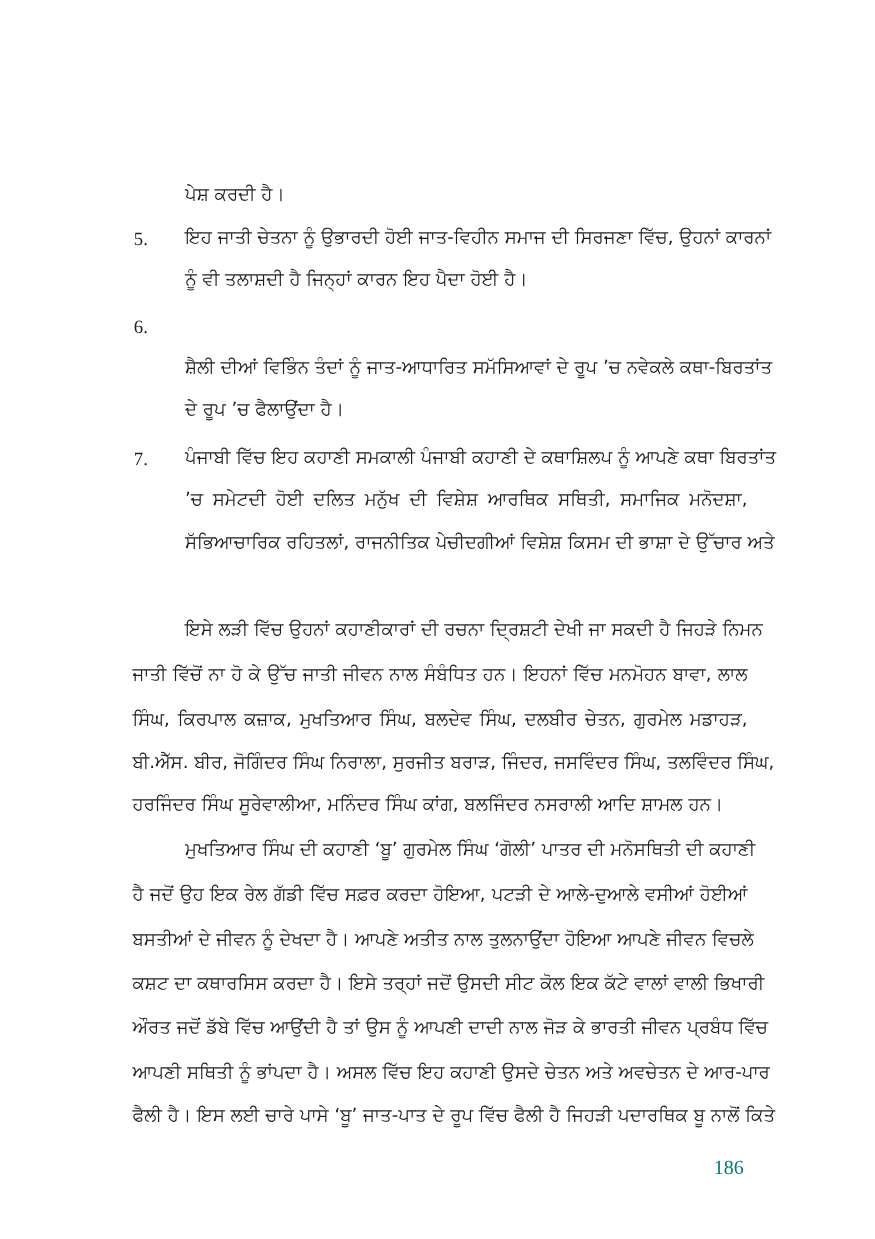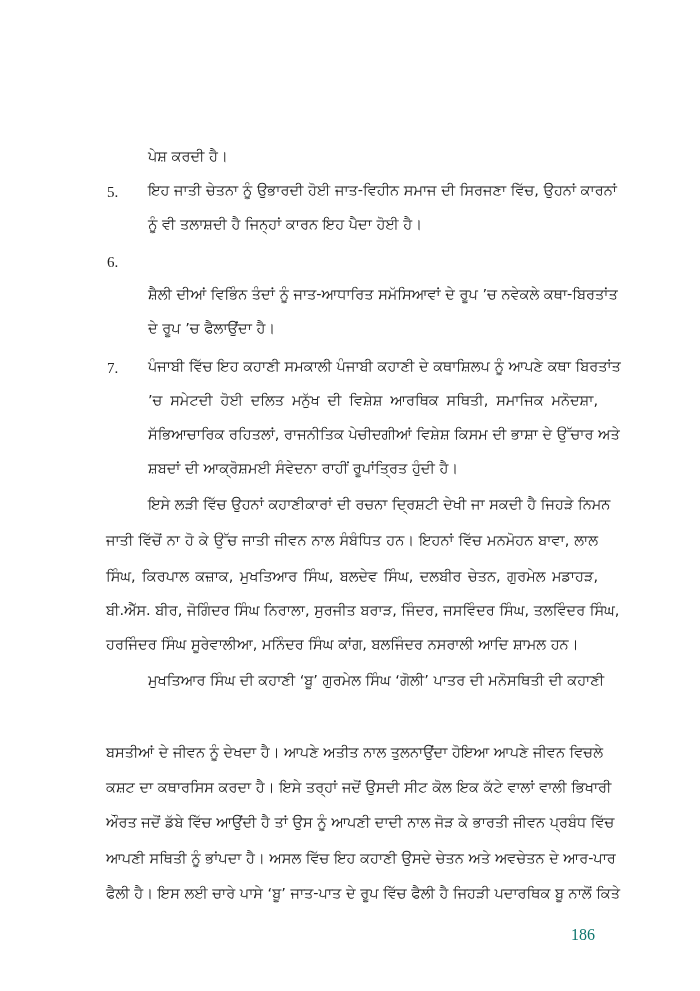--- a/index.html
+++ b/index.html
@@ -41,29 +41,29 @@
   <div class="line justify" style="left:148px; top:180px; width:450px;">ਇਹ ਜਾਤੀ ਚੇਤਨਾ ਨੂੰ ਉਭਾਰਦੀ ਹੋਈ ਜਾਤ-ਵਿਹੀਨ ਸਮਾਜ ਦੀ ਸਿਰਜਣਾ ਵਿੱਚ, ਉਹਨਾਂ ਕਾਰਨਾਂ</div>
 
   <div class="num" style="left:107px; top:252px;">6.</div>
   <div class="line justify" style="left:148px; top:284px; width:450px;">ਸ਼ੈਲੀ ਦੀਆਂ ਵਿਭਿੰਨ ਤੰਦਾਂ ਨੂੰ ਜਾਤ-ਆਧਾਰਿਤ ਸਮੱਸਿਆਵਾਂ ਦੇ ਰੂਪ ’ਚ ਨਵੇਕਲੇ ਕਥਾ-ਬਿਰਤਾਂਤ</div>
   <div class="line" style="left:148px; top:318px;">ਦੇ ਰੂਪ ’ਚ ਫੈਲਾਉਂਦਾ ਹੈ।</div>
 
   <div class="num" style="left:107px; top:358px;">7.</div>
   <div class="line justify" style="left:148px; top:356px; width:450px;">ਪੰਜਾਬੀ ਵਿੱਚ ਇਹ ਕਹਾਣੀ ਸਮਕਾਲੀ ਪੰਜਾਬੀ ਕਹਾਣੀ ਦੇ ਕਥਾਸ਼ਿਲਪ ਨੂੰ ਆਪਣੇ ਕਥਾ ਬਿਰਤਾਂਤ</div>
   <div class="line justify" style="left:148px; top:390px; width:450px;">’ਚ ਸਮੇਟਦੀ ਹੋਈ ਦਲਿਤ ਮਨੁੱਖ ਦੀ ਵਿਸ਼ੇਸ਼ ਆਰਥਿਕ ਸਥਿਤੀ, ਸਮਾਜਿਕ ਮਨੋਦਸ਼ਾ,</div>
   <div class="line justify" style="left:148px; top:424px; width:450px;">ਸੱਭਿਆਚਾਰਿਕ ਰਹਿਤਲਾਂ, ਰਾਜਨੀਤਿਕ ਪੇਚੀਦਗੀਆਂ ਵਿਸ਼ੇਸ਼ ਕਿਸਮ ਦੀ ਭਾਸ਼ਾ ਦੇ ਉੱਚਾਰ ਅਤੇ</div>
-  <div class="line" style="left:148px; top:458px;">ਸ਼ਬਦਾਂ ਦੀ ਆਕ੍ਰੋਸ਼ਮਈ ਸੰਵੇਦਨਾ ਰਾਹੀਂ ਰੂਪਾਂਤ੍ਰਿਤ ਹੁੰਦੀ ਹੈ।</div>
 
   <div class="line justify" style="left:148px; top:494px; width:450px;">ਇਸੇ ਲੜੀ ਵਿੱਚ ਉਹਨਾਂ ਕਹਾਣੀਕਾਰਾਂ ਦੀ ਰਚਨਾ ਦ੍ਰਿਸ਼ਟੀ ਦੇਖੀ ਜਾ ਸਕਦੀ ਹੈ ਜਿਹੜੇ ਨਿਮਨ</div>
   <div class="line justify" style="left:106px; top:530px; width:492px;">ਜਾਤੀ ਵਿੱਚੋਂ ਨਾ ਹੋ ਕੇ ਉੱਚ ਜਾਤੀ ਜੀਵਨ ਨਾਲ ਸੰਬੰਧਿਤ ਹਨ। ਇਹਨਾਂ ਵਿੱਚ ਮਨਮੋਹਨ ਬਾਵਾ, ਲਾਲ</div>
   <div class="line justify" style="left:106px; top:566px; width:492px;">ਸਿੰਘ, ਕਿਰਪਾਲ ਕਜ਼ਾਕ, ਮੁਖਤਿਆਰ ਸਿੰਘ, ਬਲਦੇਵ ਸਿੰਘ, ਦਲਬੀਰ ਚੇਤਨ, ਗੁਰਮੇਲ ਮਡਾਹੜ,</div>
   <div class="line justify" style="left:106px; top:600px; width:492px;">ਬੀ.ਐੱਸ. ਬੀਰ, ਜੋਗਿੰਦਰ ਸਿੰਘ ਨਿਰਾਲਾ, ਸੁਰਜੀਤ ਬਰਾੜ, ਜਿੰਦਰ, ਜਸਵਿੰਦਰ ਸਿੰਘ, ਤਲਵਿੰਦਰ ਸਿੰਘ,</div>
   <div class="line" style="left:106px; top:634px;">ਹਰਜਿੰਦਰ ਸਿੰਘ ਸੂਰੇਵਾਲੀਆ, ਮਨਿੰਦਰ ਸਿੰਘ ਕਾਂਗ, ਬਲਜਿੰਦਰ ਨਸਰਾਲੀ ਆਦਿ ਸ਼ਾਮਲ ਹਨ।</div>
 
   <div class="line justify" style="left:148px; top:670px; width:450px;">ਮੁਖਤਿਆਰ ਸਿੰਘ ਦੀ ਕਹਾਣੀ ‘ਬੂ’ ਗੁਰਮੇਲ ਸਿੰਘ ‘ਗੋਲੀ’ ਪਾਤਰ ਦੀ ਮਨੋਸਥਿਤੀ ਦੀ ਕਹਾਣੀ</div>
+  <div class="line justify" style="left:106px; top:706px; width:492px;">ਹੈ ਜਦੋਂ ਉਹ ਇਕ ਰੇਲ ਗੱਡੀ ਵਿੱਚ ਸਫ਼ਰ ਕਰਦਾ ਹੋਇਆ, ਪਟੜੀ ਦੇ ਆਲੇ-ਦੁਆਲੇ ਵਸੀਆਂ ਹੋਈਆਂ</div>
   <div class="line justify" style="left:106px; top:742px; width:492px;">ਬਸਤੀਆਂ ਦੇ ਜੀਵਨ ਨੂੰ ਦੇਖਦਾ ਹੈ। ਆਪਣੇ ਅਤੀਤ ਨਾਲ ਤੁਲਨਾਉਂਦਾ ਹੋਇਆ ਆਪਣੇ ਜੀਵਨ ਵਿਚਲੇ</div>
   <div class="line justify" style="left:106px; top:812px; width:492px;">ਔਰਤ ਜਦੋਂ ਡੱਬੇ ਵਿੱਚ ਆਉਂਦੀ ਹੈ ਤਾਂ ਉਸ ਨੂੰ ਆਪਣੀ ਦਾਦੀ ਨਾਲ ਜੋੜ ਕੇ ਭਾਰਤੀ ਜੀਵਨ ਪ੍ਰਬੰਧ ਵਿੱਚ</div>
   <div class="line justify" style="left:106px; top:777px; width:492px;">ਕਸ਼ਟ ਦਾ ਕਥਾਰਸਿਸ ਕਰਦਾ ਹੈ। ਇਸੇ ਤਰ੍ਹਾਂ ਜਦੋਂ ਉਸਦੀ ਸੀਟ ਕੋਲ ਇਕ ਕੱਟੇ ਵਾਲਾਂ ਵਾਲੀ ਭਿਖਾਰੀ</div>
   <div class="line justify" style="left:106px; top:848px; width:492px;">ਆਪਣੀ ਸਥਿਤੀ ਨੂੰ ਭਾਂਪਦਾ ਹੈ। ਅਸਲ ਵਿੱਚ ਇਹ ਕਹਾਣੀ ਉਸਦੇ ਚੇਤਨ ਅਤੇ ਅਵਚੇਤਨ ਦੇ ਆਰ-ਪਾਰ</div>
   <div class="line justify" style="left:106px; top:883px; width:492px;">ਫੈਲੀ ਹੈ। ਇਸ ਲਈ ਚਾਰੇ ਪਾਸੇ ‘ਬੂ’ ਜਾਤ-ਪਾਤ ਦੇ ਰੂਪ ਵਿੱਚ ਫੈਲੀ ਹੈ ਜਿਹੜੀ ਪਦਾਰਥਿਕ ਬੂ ਨਾਲੋਂ ਕਿਤੇ</div>
 
   <div class="pagenum">186</div>
 </div>
 
 </body></html>

